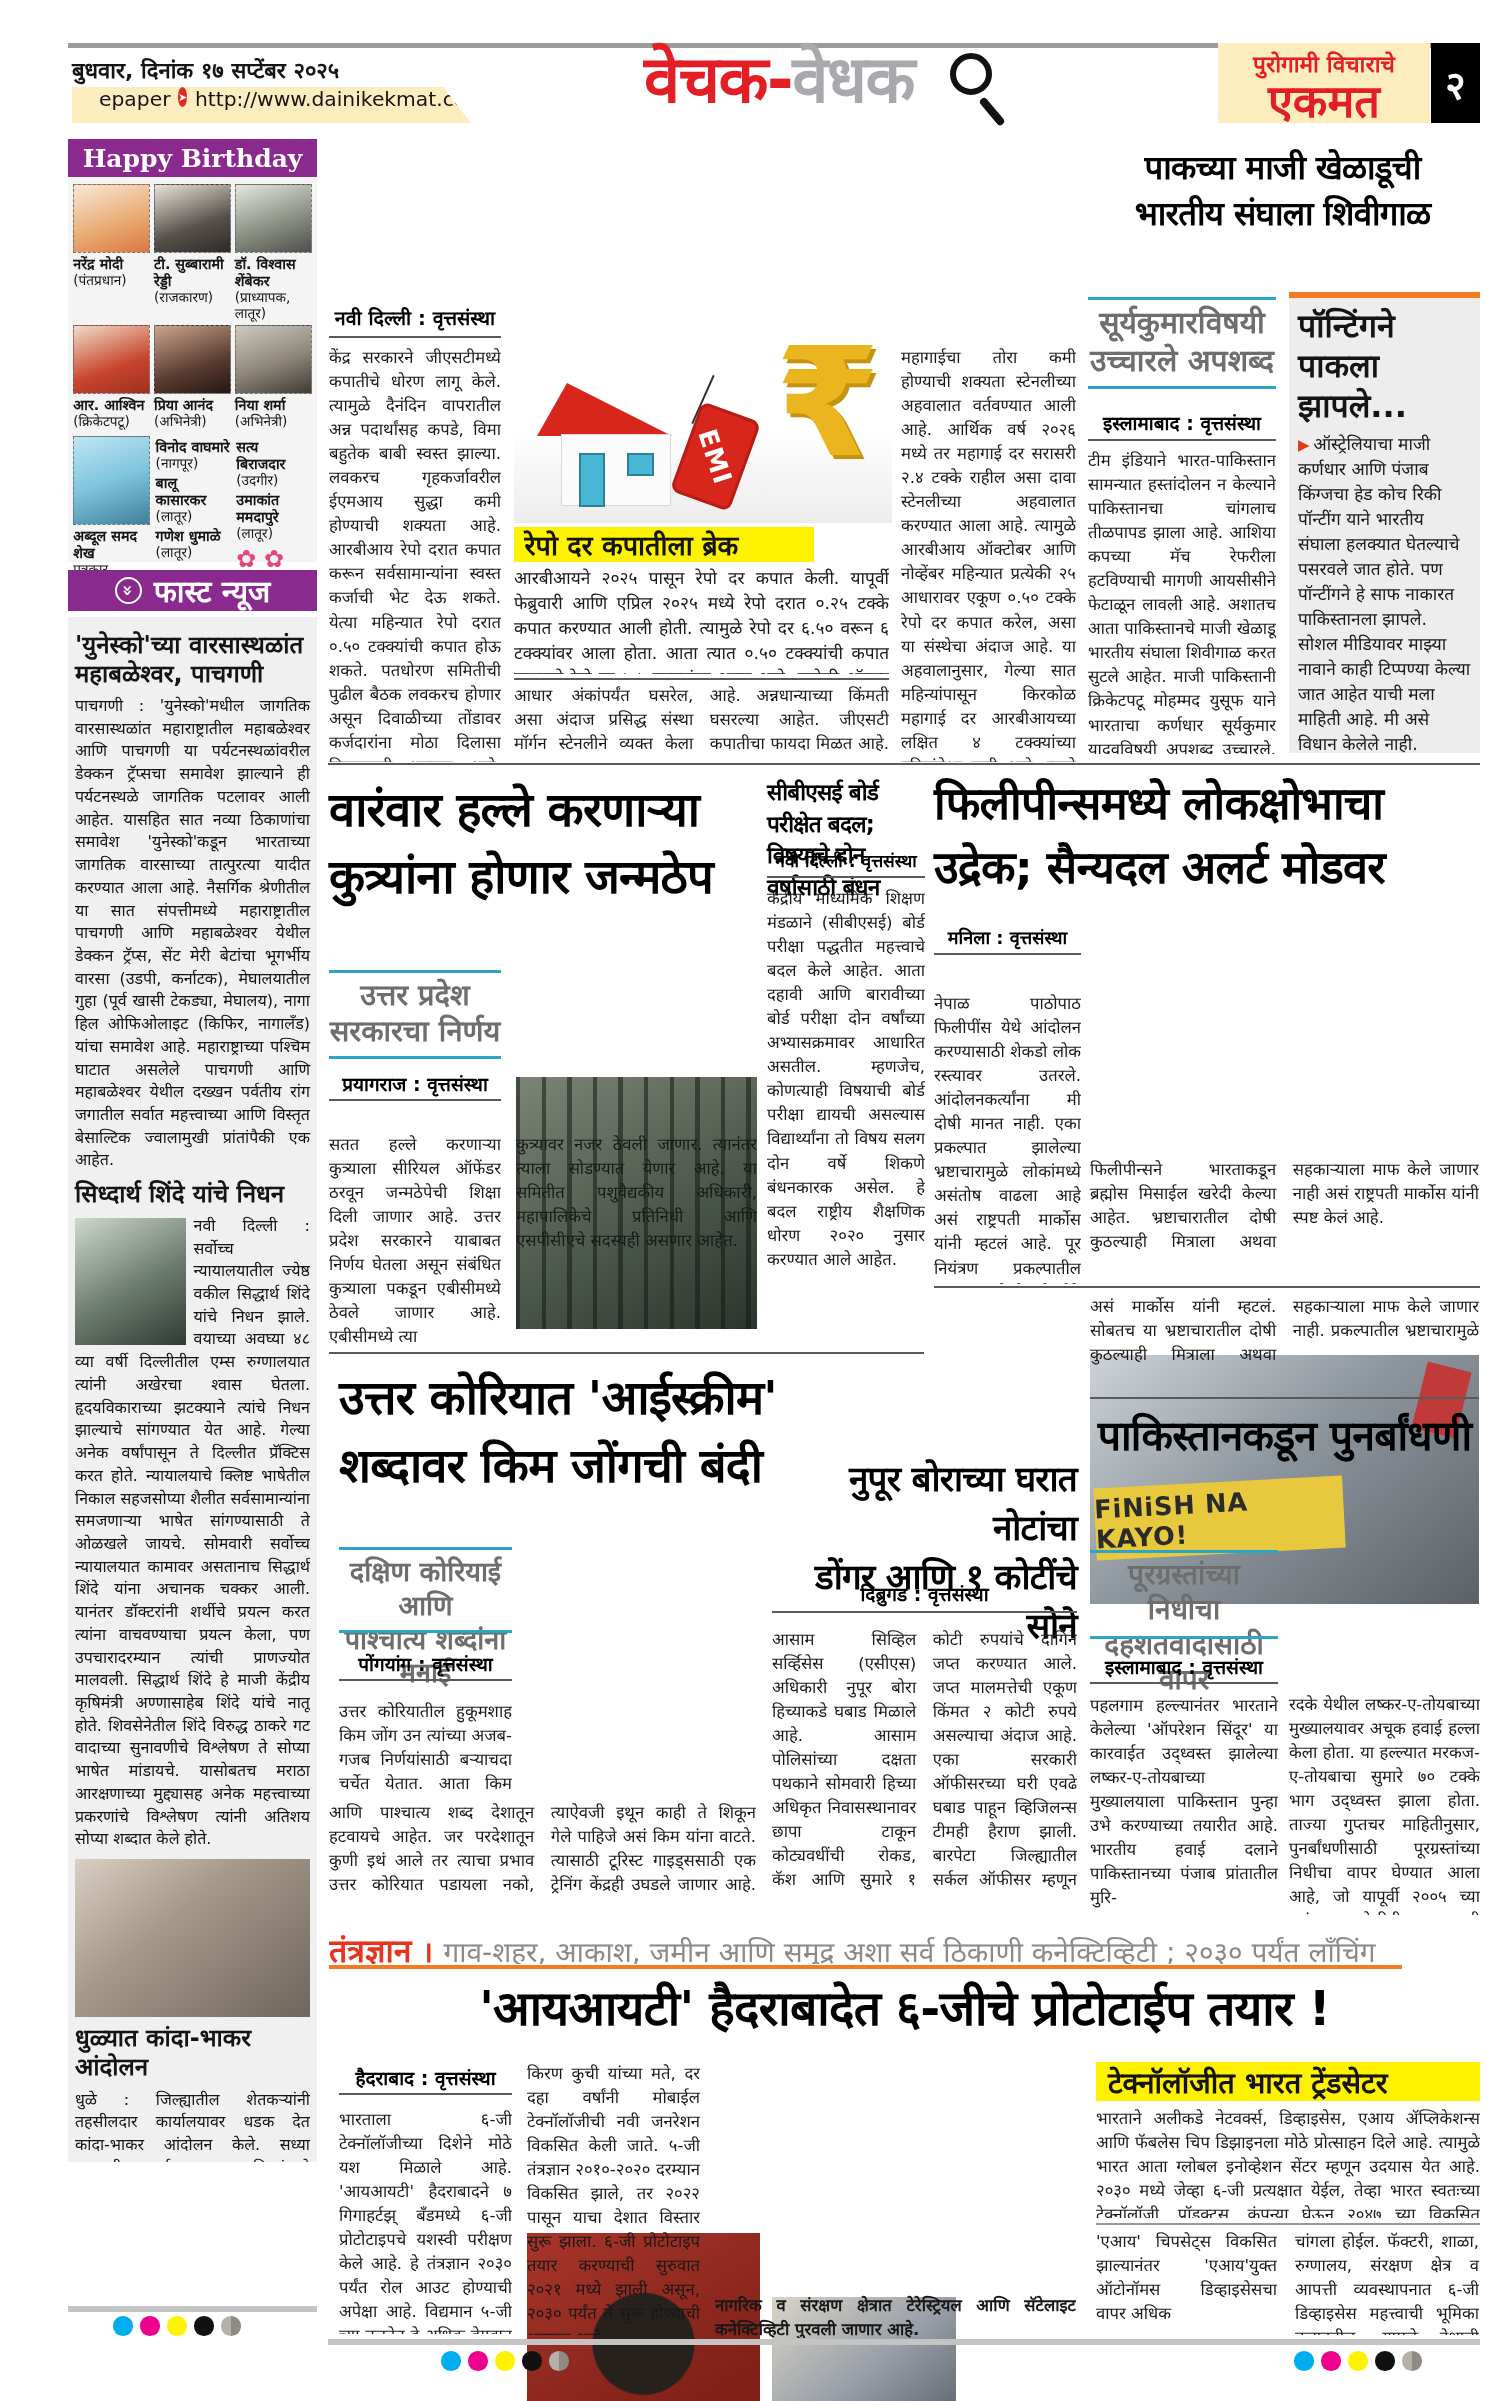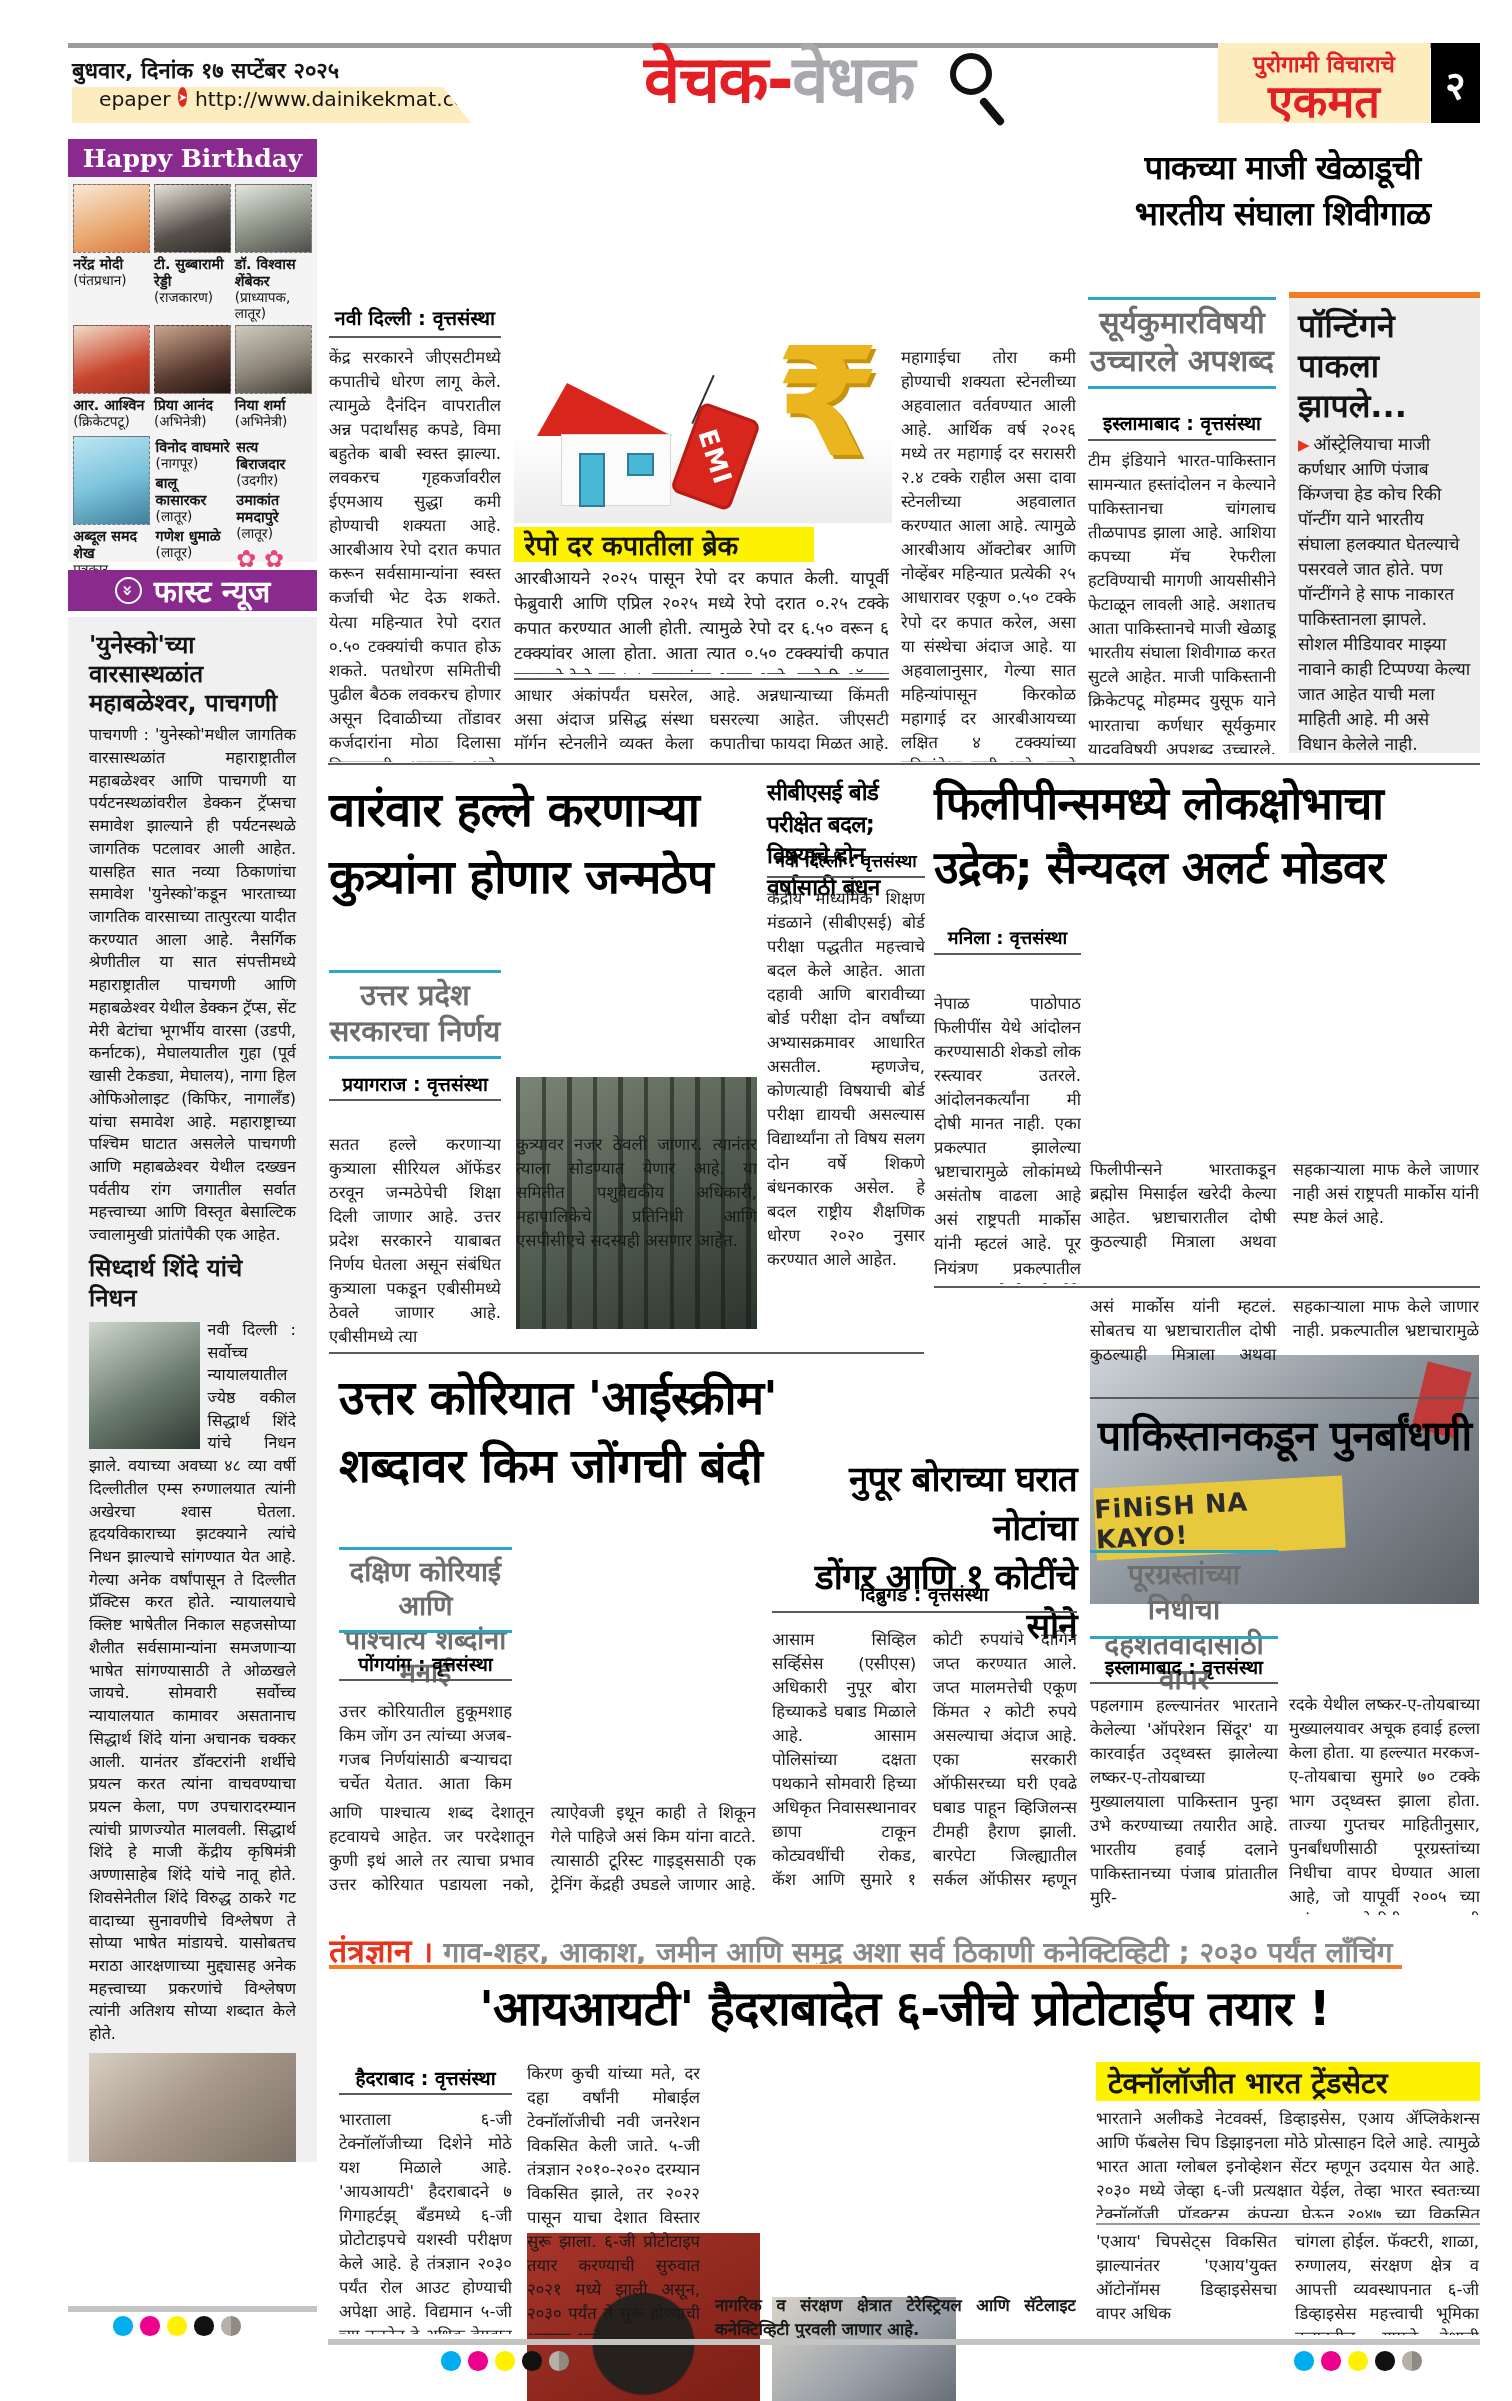--- a/index.html
+++ b/index.html
@@ -105,21 +105,21 @@
       </div>
     </div>
     <div style="text-align:center;font-size:18px;font-weight:700;margin-top:3px">एकमत परिवारातर्फे हार्दिक शुभेच्छा !</div>
   </div>
 
   <div class="abs" style="left:68px;top:570px;width:249px;height:41px;background:#8b2a8e;display:flex;align-items:center;justify-content:center;gap:12px">
     <span style="width:27px;height:27px;border:2.3px solid #fff;border-radius:50%;color:#fff;display:inline-flex;align-items:center;justify-content:center;font-size:18px;font-weight:700;transform:rotate(90deg)">»</span>
     <span style="color:#fff;font-size:30px;font-weight:700">फास्ट न्यूज</span>
   </div>
 
-  <div class="abs" style="left:68px;top:617px;width:249px;height:1545px;background:#f0f0f0;padding:6px 21px;overflow:hidden">
+  <div class="abs" style="left:68px;top:617px;width:249px;height:1545px;background:#f0f0f0;padding:6px 7px;overflow:hidden">
     <div>
       <div class="fn-title">'युनेस्को'च्या वारसास्थळांत महाबळेश्वर, पाचगणी</div>
       <div class="fn-body">पाचगणी : 'युनेस्को'मधील जागतिक वारसास्थळांत महाराष्ट्रातील महाबळेश्वर आणि पाचगणी या पर्यटनस्थळांवरील डेक्कन ट्रॅप्सचा समावेश झाल्याने ही पर्यटनस्थळे जागतिक पटलावर आली आहेत. यासहित सात नव्या ठिकाणांचा समावेश 'युनेस्को'कडून भारताच्या जागतिक वारसाच्या तात्पुरत्या यादीत करण्यात आला आहे. नैसर्गिक श्रेणीतील या सात संपत्तीमध्ये महाराष्ट्रातील पाचगणी आणि महाबळेश्वर येथील डेक्कन ट्रॅप्स, सेंट मेरी बेटांचा भूगर्भीय वारसा (उडपी, कर्नाटक), मेघालयातील गुहा (पूर्व खासी टेकड्या, मेघालय), नागा हिल ओफिओलाइट (किफिर, नागालँड) यांचा समावेश आहे. महाराष्ट्राच्या पश्चिम घाटात असलेले पाचगणी आणि महाबळेश्वर येथील दख्खन पर्वतीय रांग जगातील सर्वात महत्त्वाच्या आणि विस्तृत बेसाल्टिक ज्वालामुखी प्रांतांपैकी एक आहेत.</div>
     </div>
     <div>
       <div class="fn-title">सिध्दार्थ शिंदे यांचे निधन</div>
       <div style="overflow:hidden">
         <div class="ph" style="float:left;width:111px;height:127px;margin:3px 7.5px 3px 0;background:linear-gradient(150deg,#cfd8cd,#6b7a6e 55%,#2f3a33)"></div>
         <div class="fn-body">नवी दिल्ली : सर्वोच्च न्यायालयातील ज्येष्ठ वकील सिद्धार्थ शिंदे यांचे निधन झाले. वयाच्या अवघ्या ४८ व्या वर्षी दिल्लीतील एम्स रुग्णालयात त्यांनी अखेरचा श्वास घेतला. हृदयविकाराच्या झटक्याने त्यांचे निधन झाल्याचे सांगण्यात येत आहे. गेल्या अनेक वर्षांपासून ते दिल्लीत प्रॅक्टिस करत होते. न्यायालयाचे क्लिष्ट भाषेतील निकाल सहजसोप्या शैलीत सर्वसामान्यांना समजणाऱ्या भाषेत सांगण्यासाठी ते ओळखले जायचे. सोमवारी सर्वोच्च न्यायालयात कामावर असतानाच सिद्धार्थ शिंदे यांना अचानक चक्कर आली. यानंतर डॉक्टरांनी शर्थीचे प्रयत्न करत त्यांना वाचवण्याचा प्रयत्न केला, पण उपचारादरम्यान त्यांची प्राणज्योत मालवली. सिद्धार्थ शिंदे हे माजी केंद्रीय कृषिमंत्री अण्णासाहेब शिंदे यांचे नातू होते. शिवसेनेतील शिंदे विरुद्ध ठाकरे गट वादाच्या सुनावणीचे विश्लेषण ते सोप्या भाषेत मांडायचे. यासोबतच मराठा आरक्षणाच्या मुद्द्यासह अनेक महत्त्वाच्या प्रकरणांचे विश्लेषण त्यांनी अतिशय सोप्या शब्दात केले होते.</div>
       </div>
@@ -260,21 +260,21 @@
   <div class="abs teal" style="left:1090px;top:1636px;width:188px"></div>
   <div class="abs by" style="left:1090px;top:1654px;width:188px;font-size:19px">इस्लामाबाद : वृत्तसंस्था</div>
   <div class="abs rl" style="left:1090px;top:1682px;width:188px;height:1.5px"></div>
   <div class="abs bt" style="left:1090px;top:1694px;width:188px;height:220px">पहलगाम हल्ल्यानंतर भारताने केलेल्या 'ऑपरेशन सिंदूर' या कारवाईत उद्ध्वस्त झालेल्या लष्कर-ए-तोयबाच्या मुख्यालयाला पाकिस्तान पुन्हा उभे करण्याच्या तयारीत आहे. भारतीय हवाई दलाने पाकिस्तानच्या पंजाब प्रांतातील मुरि-</div>
 
   <div class="abs bt" style="left:1289px;top:1693px;width:191px;height:222px">रदके येथील लष्कर-ए-तोयबाच्या मुख्यालयावर अचूक हवाई हल्ला केला होता. या हल्ल्यात मरकज-ए-तोयबाचा सुमारे ७० टक्के भाग उद्ध्वस्त झाला होता. ताज्या गुप्तचर माहितीनुसार, पुनर्बांधणीसाठी पूरग्रस्तांच्या निधीचा वापर घेण्यात आला आहे, जो यापूर्वी २००५ च्या भूकंपाच्या वेळीही दहशतवादी संघटनांना गुप्तपणे मदत पोहोचवण्यासाठी वापरला गेला होता. तोयबाचे कमांडर मौलाना अबू जर आणि युनूस शाह बुखारी या प्रकल्पावर देखरेख ठेवत आहेत.</div>
 
   <div class="abs" style="left:329px;top:1928px;width:1075px;height:36px;display:flex;align-items:baseline;gap:10.5px;overflow:hidden">
     <span style="color:#e8341c;font-size:32px;font-weight:800">तंत्रज्ञान</span>
     <span style="color:#e8341c;font-size:29px;font-weight:700">।</span>
-    <span style="color:#8a8a8a;font-size:28px;font-weight:700;white-space:nowrap">गाव-शहर, आकाश, जमीन आणि समुद्र अशा सर्व ठिकाणी कनेक्टिव्हिटी ; २०३० पर्यंत लाँचिंग</span>
+    <span style="color:#8a8a8a;font-size:28px;font-weight:400;white-space:nowrap">गाव-शहर, आकाश, जमीन आणि समुद्र अशा सर्व ठिकाणी कनेक्टिव्हिटी ; २०३० पर्यंत लाँचिंग</span>
   </div>
   <div class="abs" style="left:329px;top:1965px;width:1073px;height:3.8px;background:#f47b20"></div>
 
   <div class="abs hl" style="left:329px;top:1977px;width:1151px;font-size:48px;text-align:center">'आयआयटी' हैदराबादेत ६-जीचे प्रोटोटाईप तयार !</div>
   <div class="abs by" style="left:339px;top:2065px;width:173px;font-size:19px">हैदराबाद : वृत्तसंस्था</div>
   <div class="abs rl" style="left:339px;top:2093px;width:173px;height:1.5px"></div>
   <div class="abs bt" style="left:339px;top:2108px;width:173px;height:226px">भारताला ६-जी टेक्नॉलॉजीच्या दिशेने मोठे यश मिळाले आहे. 'आयआयटी' हैदराबादने ७ गिगाहर्टझ् बँडमध्ये ६-जी प्रोटोटाइपचे यशस्वी परीक्षण केले आहे. हे तंत्रज्ञान २०३० पर्यंत रोल आउट होण्याची अपेक्षा आहे. विद्यमान ५-जी च्या तुलनेत हे अधिक वेगवान असेल आणि गाव-शहर, आकाश, जमीन आणि समुद्र अशा सर्व ठिकाणी कनेक्टिव्हिटी पोहोचवली जाईल. 'आयआयटी' हैदराबादचे प्रा.</div>
   <div class="abs" style="left:527px;top:2062px;width:173px;height:273px;overflow:hidden">
     <div class="bt" style="height:auto">किरण कुची यांच्या मते, दर दहा वर्षांनी मोबाईल टेक्नॉलॉजीची नवी जनरेशन विकसित केली जाते. ५-जी तंत्रज्ञान २०१०-२०२० दरम्यान विकसित झाले, तर २०२२ पासून याचा देशात विस्तार सुरू झाला. ६-जी प्रोटोटाइप तयार करण्याची सुरुवात २०२१ मध्ये झाली असून, २०३० पर्यंत ते सुरू होण्याची शक्यता आहे.</div>
 

